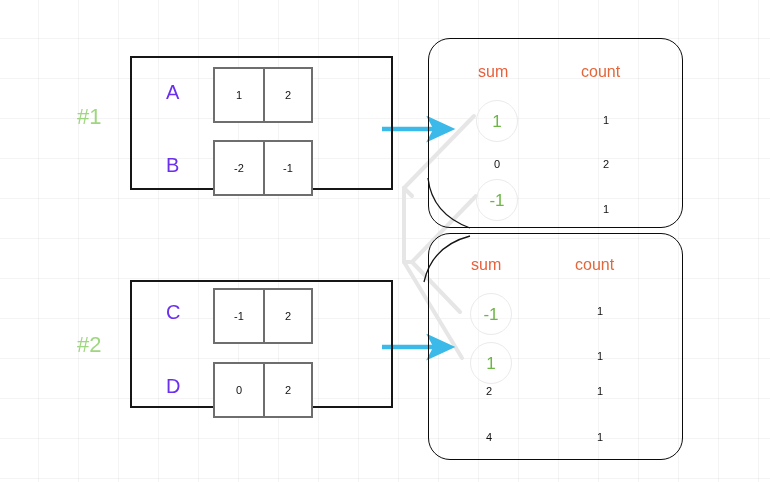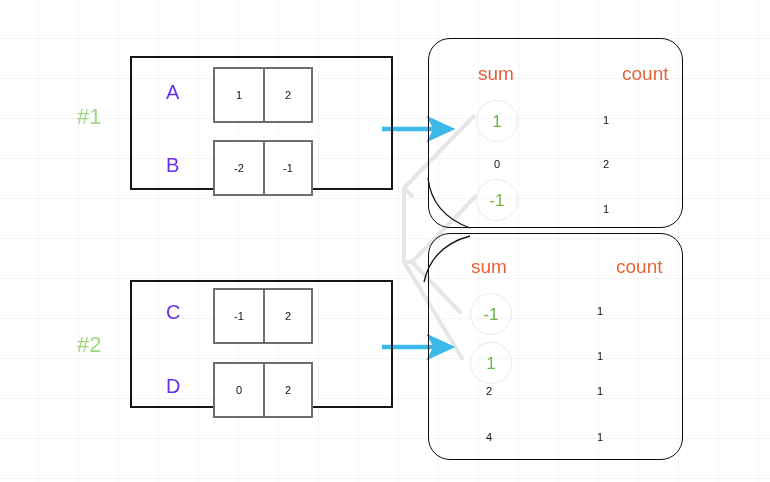--- a/index.html
+++ b/index.html
@@ -82,28 +82,27 @@
   
   .panel {
     position: absolute;
     border: 1.6px solid #0b0b0b;
     border-radius: 22px;
     background: transparent;
     box-sizing: border-box;
   }
   .panel-head {
     position: absolute;
-    font-size: 19px;
+    font-size: 16px;
     color: #e8603c;
     font-family: "Liberation Sans", sans-serif;
     line-height: 1;
   }
   .panel-head.count {
     color: #e2673a;
-    margin-left: 41px;
   }
   .val {
     position: absolute;
     font-size: 11px;
     color: #111111;
     font-family: "Liberation Sans", sans-serif;
     line-height: 1;
     transform: translate(-50%, -50%);
     white-space: nowrap;
   }

